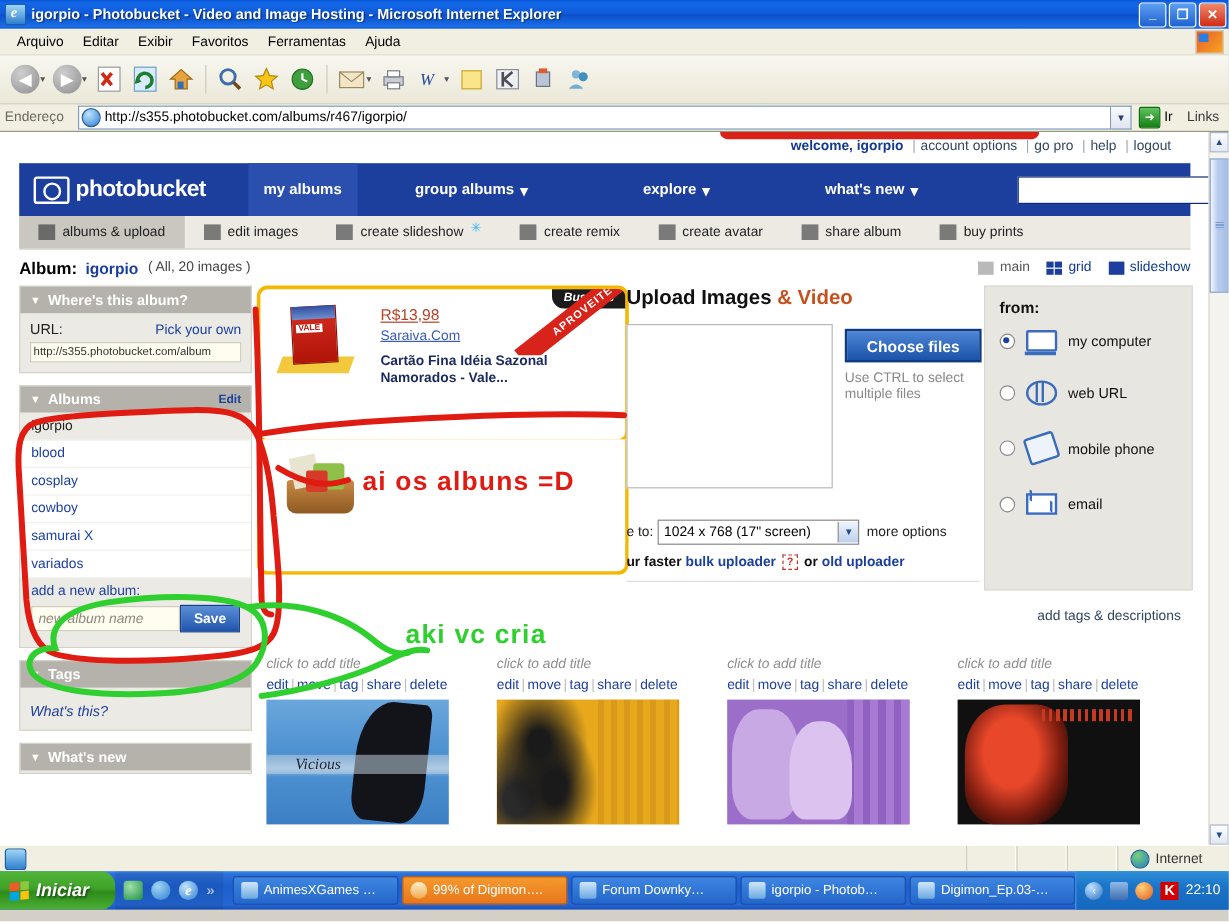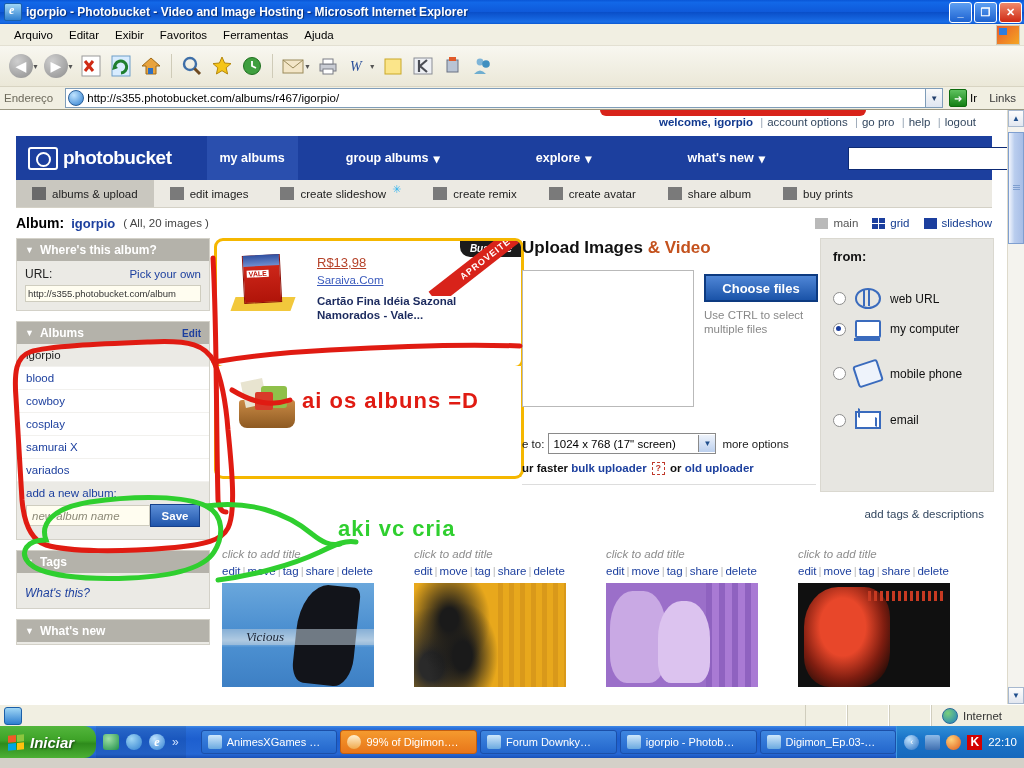--- a/index.html
+++ b/index.html
@@ -278,21 +278,21 @@
   .flag i:nth-child(2){background:#8dc63f;}
   .flag i:nth-child(3){background:#00a6e2;}
   .flag i:nth-child(4){background:#ffc20e;}
   .quick{display:flex;align-items:center;gap:7px;padding:0 7px;height:32px;background:rgba(0,0,0,.08);}
   .q-ico{width:16px;height:16px;border-radius:3px;}
   .q1{background:radial-gradient(circle at 35% 30%,#9fe0a5,#1f8f4a);}
   .q2{background:radial-gradient(circle at 35% 30%,#9fd6f5,#2f7fd0);border-radius:50%;}
   .q3{background:radial-gradient(circle at 35% 30%,#bfe3ff,#2f7fd0);border-radius:50%;
      color:#fff;font:italic bold 12px "Liberation Serif",serif;text-align:center;line-height:16px;}
   .chev{color:#cfe2ff;font-size:12px;}
-  .tasks{display:flex;align-items:center;gap:3px;padding-left:15px;flex:1;min-width:0;}
+  .tasks{display:flex;align-items:center;gap:3px;padding-left:8px;flex:1;min-width:0;}
   .task{height:24px;max-width:150px;flex:1 1 0;min-width:0;background:linear-gradient(#3f86e0,#2366cc);
     border:1px solid #1b4fa8;border-radius:3px;display:flex;align-items:center;gap:5px;padding:0 6px;box-sizing:border-box;
     color:#fff;font-size:11px;white-space:nowrap;overflow:hidden;}
   .task.active{background:linear-gradient(#f59a2e,#e8761a);border-color:#c45f10;}
   .task .ti{width:14px;height:14px;flex:0 0 14px;border-radius:2px;background:linear-gradient(#cfe7fb,#6aa9e0);}
   .task.active .ti{background:linear-gradient(#fff0d0,#f0a94c);border-radius:50%;}
   .task .tl{overflow:hidden;text-overflow:ellipsis;}
   .tray{margin-left:auto;height:32px;display:flex;align-items:center;gap:6px;padding:0 7px;
     background:linear-gradient(to bottom,#2f8fd8 0%,#1a74c8 40%,#1568bd 100%);border-left:1px solid #3f9ae0;color:#fff;font-size:11.5px;}
   .tray .ti2{width:15px;height:15px;}
@@ -553,22 +553,22 @@
 
         <div class="panel">
           <div class="panel-hd">
             <span class="tri">▼</span>
             <span>Albums</span>
             <span class="edit">Edit</span>
           </div>
           <div class="alist">
             <div class="arow cur">igorpio</div>
             <div class="arow">blood</div>
+            <div class="arow">cosplay</div>
             <div class="arow">cowboy</div>
-            <div class="arow">cosplay</div>
             <div class="arow">samurai X</div>
             <div class="arow">variados</div>
           </div>
           <div class="addnew">add a new album:</div>
           <div class="newrow">
             <div class="newinput">new album name</div>
             <div class="savebtn">Save</div>
           </div>
         </div>
 
@@ -636,29 +636,29 @@
             <span class="qmark">?</span>
             <span>or</span>
             <a>old uploader</a>
           </div>
           <div class="hrule"></div>
         </div>
       </div>
 
       <div class="frompanel">
         <div class="fromtitle">from:</div>
+        <div class="fromopt">
+          <span class="radio on"></span>
+          <span class="fico computer"></span>
+          <span class="fromlabel">my computer</span>
+        </div>
         <div class="fromopt" style="padding-top:24px">
           <span class="radio"></span>
           <span class="fico web"></span>
           <span class="fromlabel">web URL</span>
-        </div>
-        <div class="fromopt">
-          <span class="radio on"></span>
-          <span class="fico computer"></span>
-          <span class="fromlabel">my computer</span>
         </div>
         <div class="fromopt" style="padding-top:24px">
           <span class="radio"></span>
           <span class="fico phone"></span>
           <span class="fromlabel">mobile phone</span>
         </div>
         <div class="fromopt" style="padding-top:26px">
           <span class="radio"></span>
           <span class="fico mail"></span>
           <span class="fromlabel">email</span>

